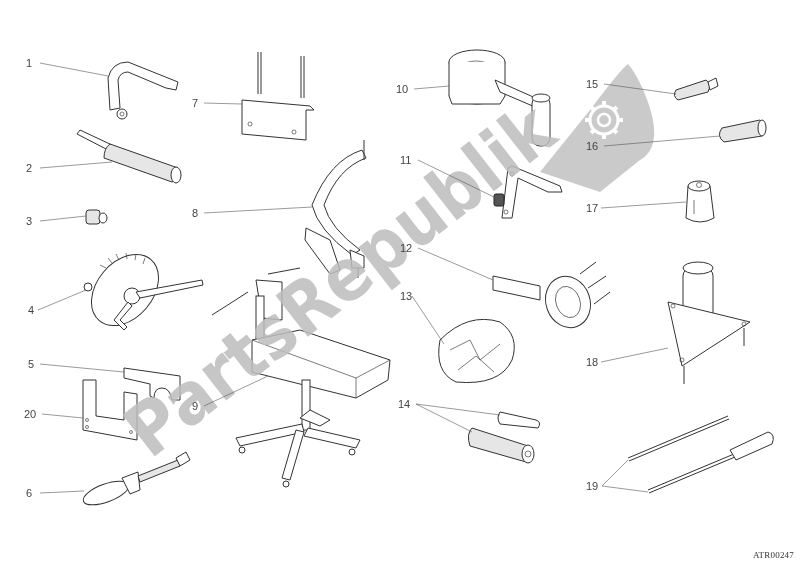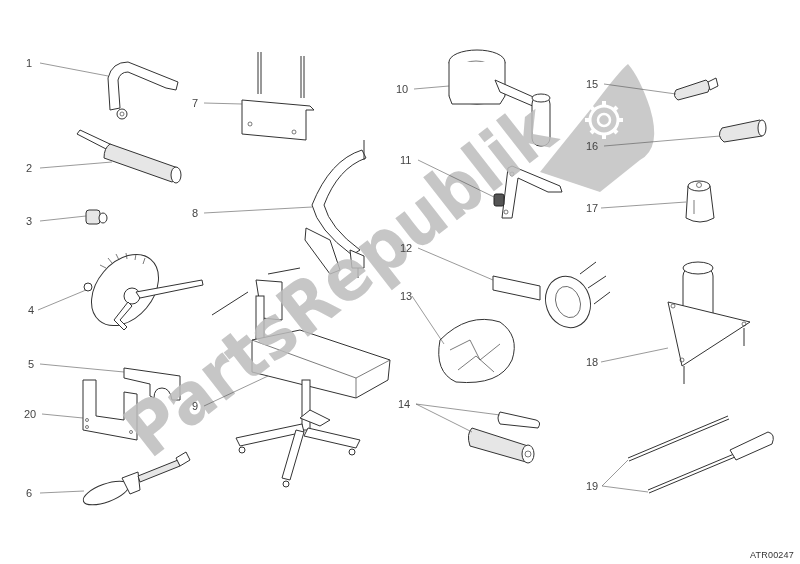--- a/index.html
+++ b/index.html
@@ -9,21 +9,21 @@
   .callout-label { font-family: "Liberation Sans", sans-serif; font-size: 11px; fill: #444; }
   .leader { stroke: #555; stroke-width: 0.6; fill: none; }
   .part { stroke: #333; stroke-width: 1; fill: #fff; }
   .part-thin { stroke: #444; stroke-width: 0.7; fill: none; }
   .part-grey { stroke: #333; stroke-width: 1; fill: #e6e6e6; }
   .part-dark { stroke: #222; stroke-width: 1; fill: #555; }
   .watermark-text { font-family: "DejaVu Sans", sans-serif; font-weight: bold; font-size: 72px;
                     fill: #bdbdbd; opacity: 0.85; }
   .watermark-drop { fill: #c4c4c4; opacity: 0.9; }
   .ref-code { position: absolute; right: 6px; bottom: 4px; font-size: 9px; color: #333;
-              font-family: Liberation Sans, sans-serif; letter-spacing: 0.2px; }
+              font-family: Liberation Serif, serif; letter-spacing: 0.2px; }
 </style>
 </head>
 <body>
 
 <svg id="diagram" viewBox="0 0 800 564" xmlns="http://www.w3.org/2000/svg">
 
   <g>
     <path class="part" d="M110,110 L108,78 Q112,62 128,62 L168,78 L178,82 L176,90 L166,88 L128,72 Q120,72 118,80 L120,108 Z"></path>
     <circle class="part" cx="122" cy="114" r="5"></circle>
     <circle class="part-thin" cx="122" cy="114" r="2"></circle>

